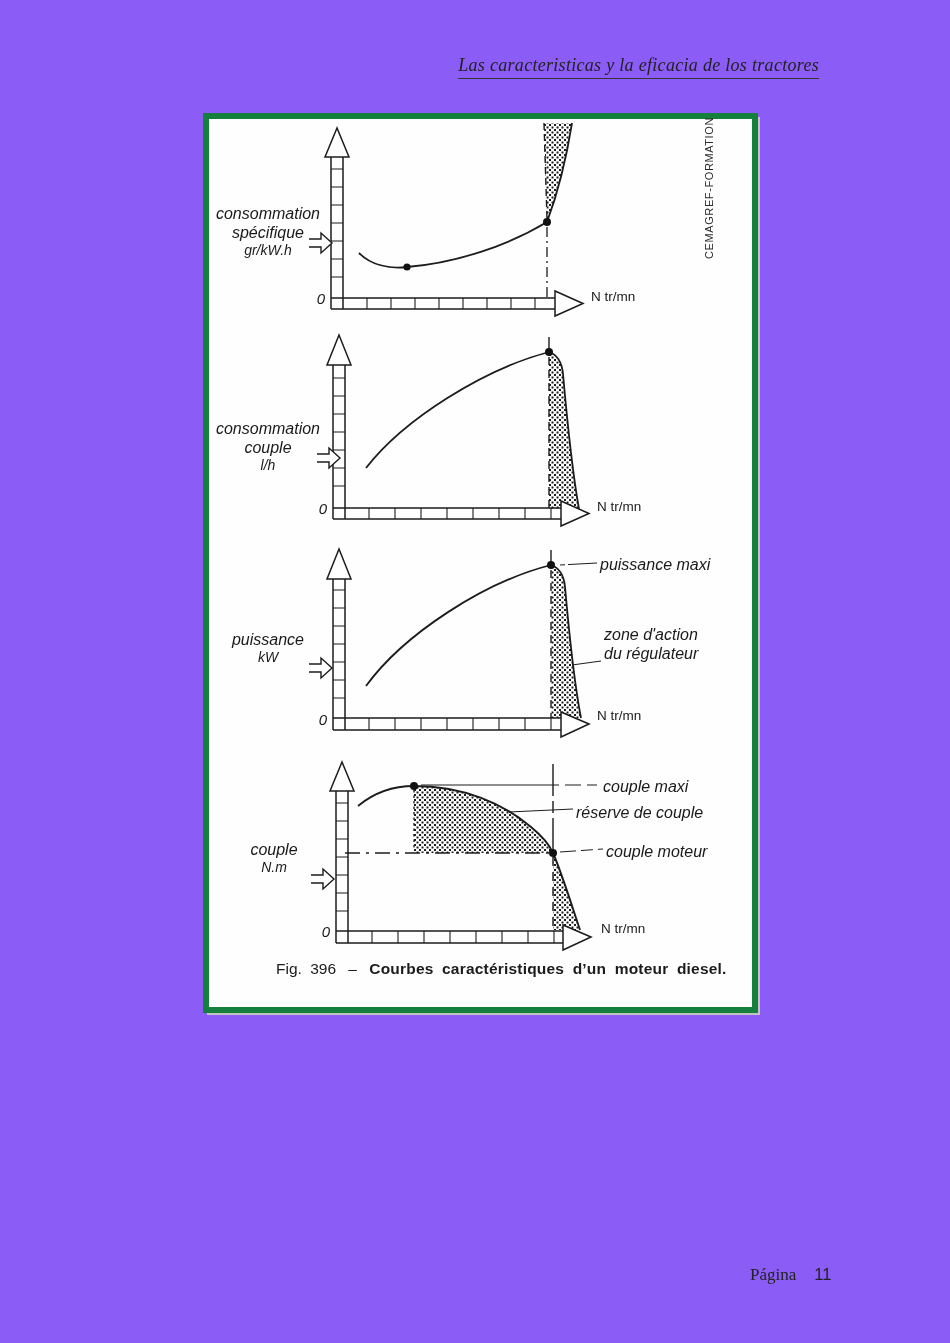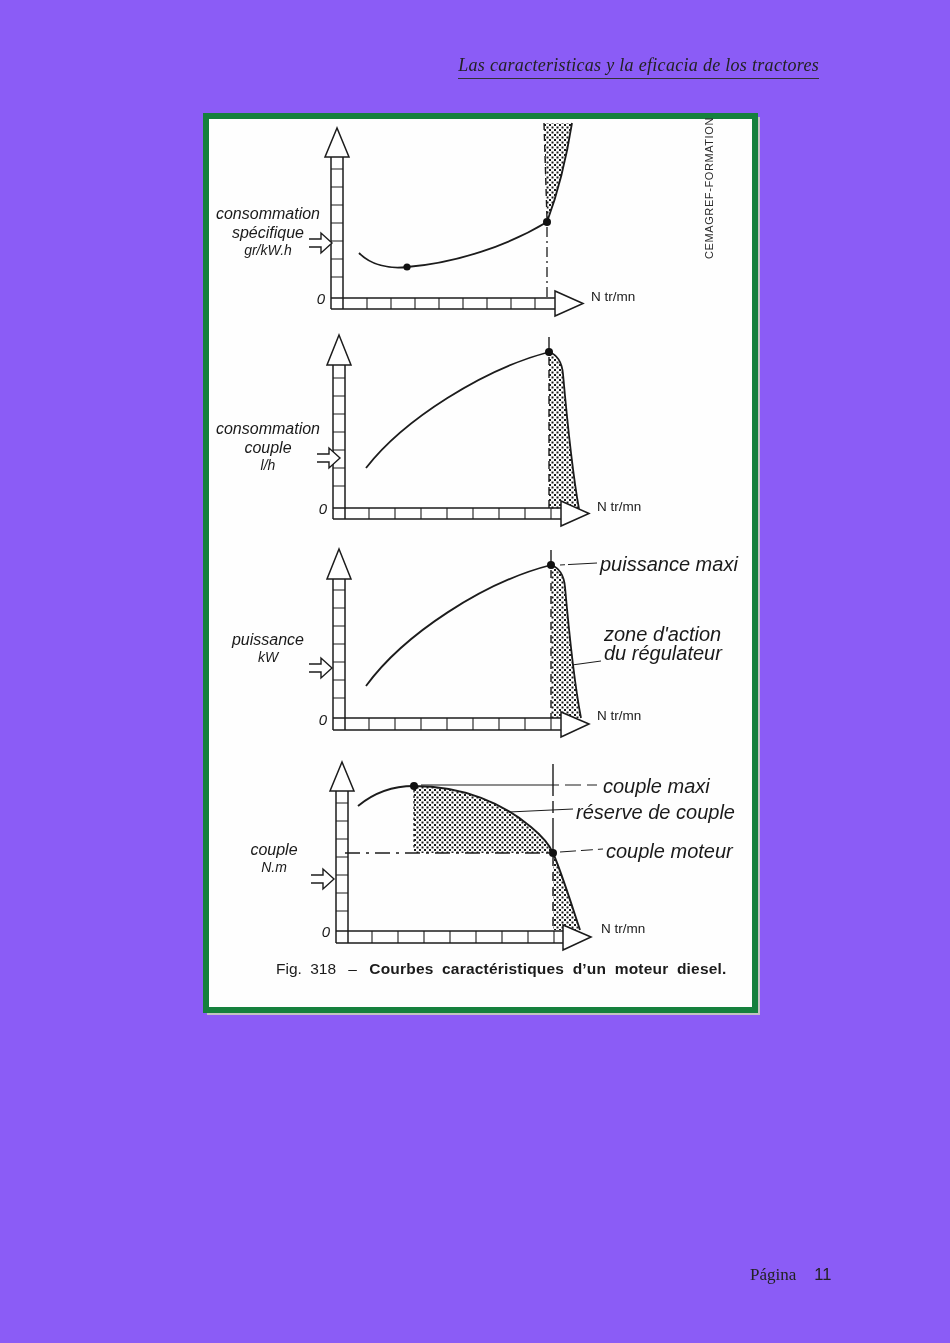--- a/index.html
+++ b/index.html
@@ -26,21 +26,21 @@
   .ylab .unit{font-size:14px;line-height:16px;display:block;}
   .origin{
     position:absolute;font-style:italic;font-size:15px;width:24px;
     text-align:right;color:#1a1a1a;
   }
   .xunit{
     position:absolute;font-size:13.5px;color:#1a1a1a;
     white-space:nowrap;
   }
   .ann{
-    position:absolute;font-style:italic;font-size:20px;line-height:19px;
+    position:absolute;font-style:italic;font-size:16px;line-height:19px;
     color:#1a1a1a;white-space:nowrap;
   }
   .watermark{
     position:absolute;left:494px;top:140px;transform:rotate(-90deg);
     transform-origin:0 0;font-size:11px;letter-spacing:.6px;color:#2a2a2a;
     white-space:nowrap;
   }
   .caption{
     position:absolute;left:67px;top:841px;width:430px;font-size:15.5px;
     color:#1b1b1b;word-spacing:4px;white-space:nowrap;
@@ -192,21 +192,21 @@
     </div>
     <span class="origin" style="left:97px;top:804px">0</span>
     <span class="xunit" style="left:392px;top:802px">N tr/mn</span>
     <span class="ann" style="left:394px;top:658px">couple maxi</span>
     <span class="ann" style="left:367px;top:684px">réserve de couple</span>
     <span class="ann" style="left:397px;top:723px">couple moteur</span>
 
     <div class="watermark">CEMAGREF-FORMATION</div>
 
     <div class="caption">
-      <span class="cap-fig">Fig. 318</span>
+      <span class="cap-fig">Fig. 396</span>
       <span class="cap-dash">–</span>
       <span class="cap-text">Courbes caractéristiques d’un moteur diesel.</span>
     </div>
   </div>
 
   <div class="footer">
     <span>Página</span><span class="page-num">11</span>
   </div>
 
 </div>

